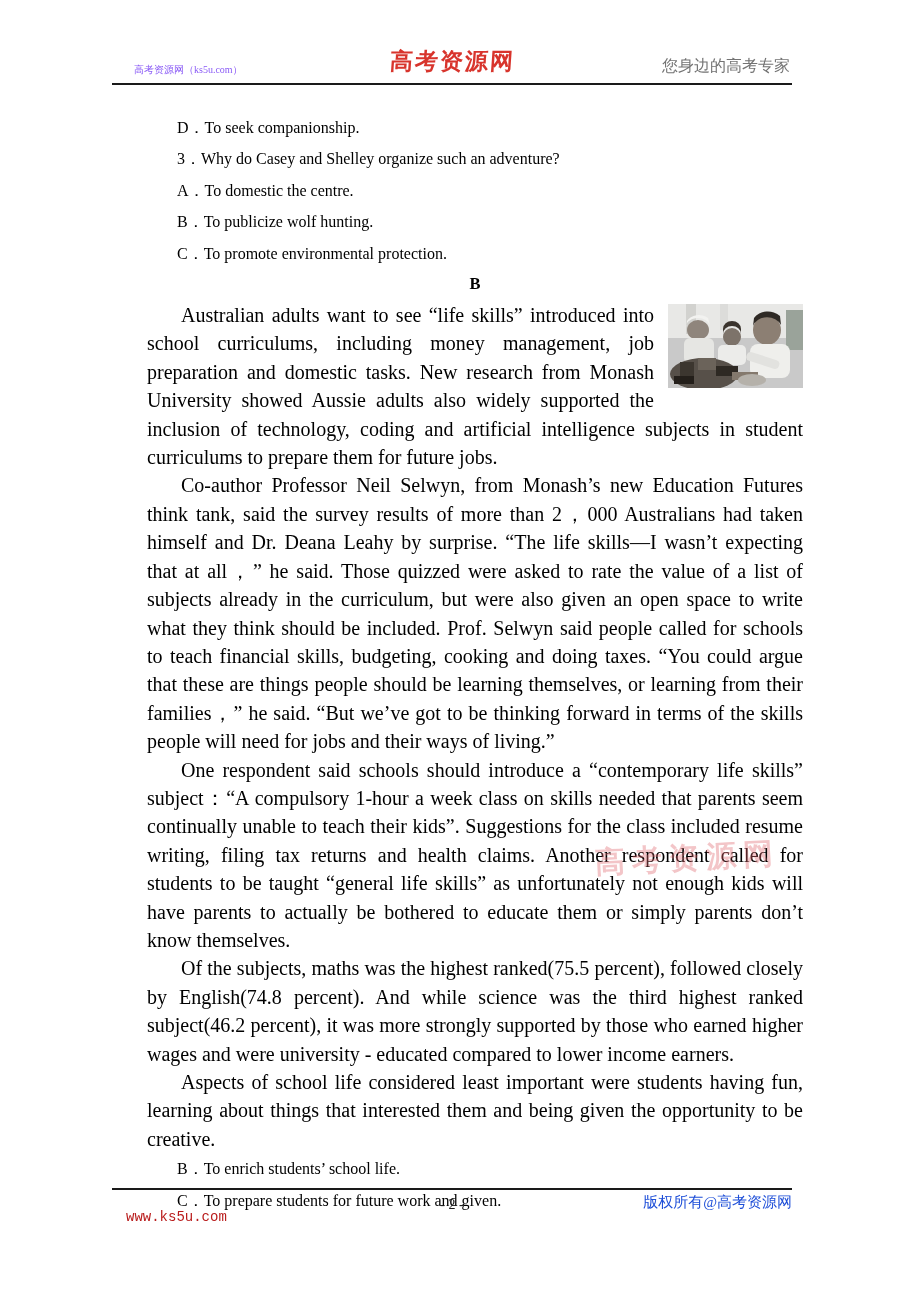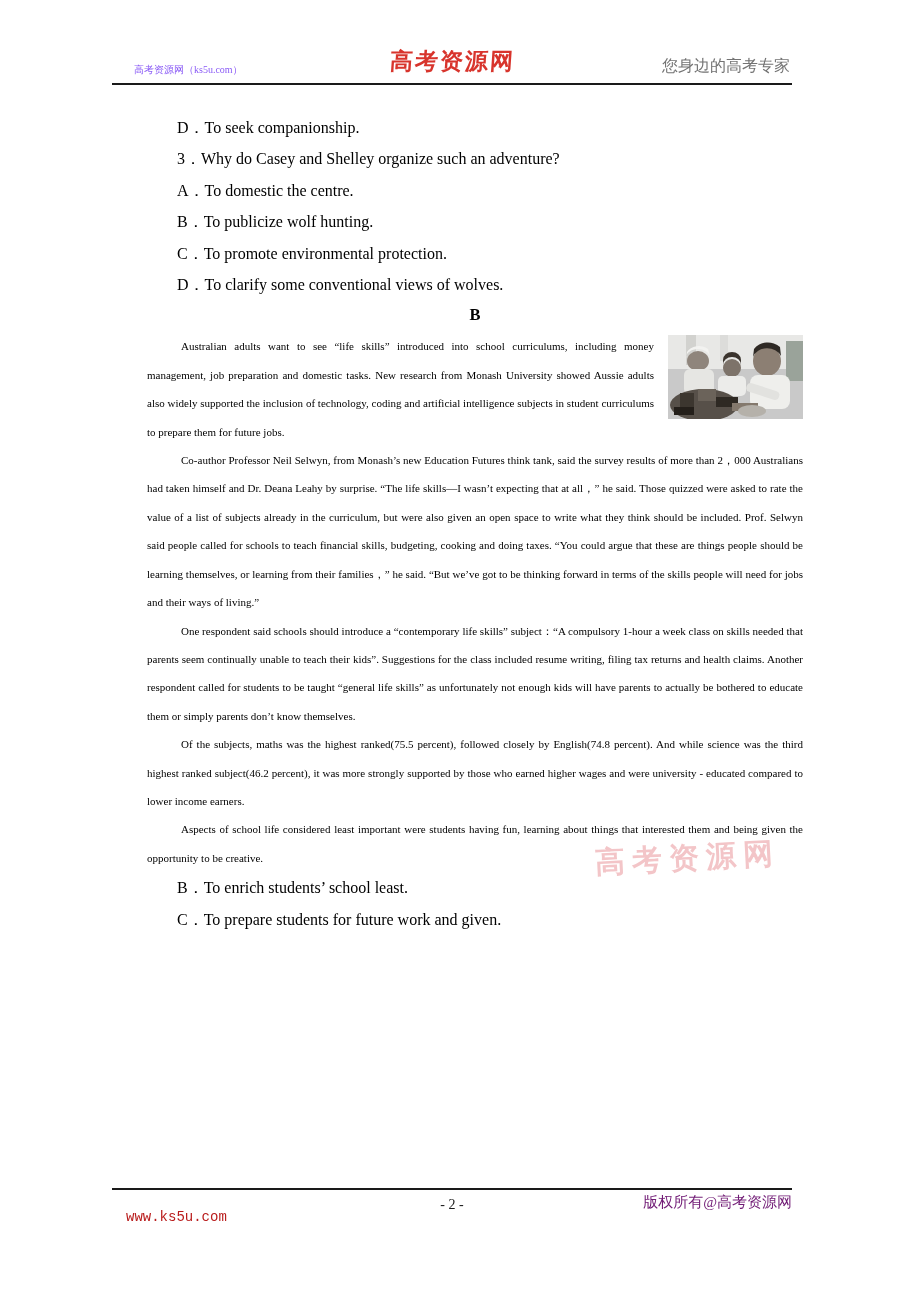--- a/index.html
+++ b/index.html
@@ -51,21 +51,21 @@
     width:135px; height:84px;
     margin:3px 0 8px 14px;
     display:block;
   }
   .photo-float svg { display:block; width:135px; height:84px; }
   .para {
     margin:0;
     text-align:justify;
     text-indent:34px;
     line-height:28.4px;
-    font-size:11px;
+    font-size:20px;
   }
   
   .watermark {
     position:absolute; left:595px; top:838px;
     font-size:30px; font-weight:bold;
     color:#e06a70; opacity:0.38;
     letter-spacing:7px;
     transform:rotate(-3deg);
     pointer-events:none;
     font-family:"Liberation Serif", serif;
@@ -83,42 +83,41 @@
     position:absolute; left:14px; top:16px;
     font-family:"Liberation Mono", monospace;
     font-size:14px; color:#b91c1c;
   }
   .footer-center {
     position:absolute; left:50%; top:4px; transform:translateX(-50%);
     font-size:14px; color:#1a1a1a;
   }
   .footer-right {
     position:absolute; right:0; top:0;
-    font-size:15px; color:#701a75;
+    font-size:15px; color:#1d4ed8;
   }
 </style>
 </head>
 <body>
 
 <div class="page">
 
   <div class="header">
     <span class="header-left">高考资源网（ks5u.com）</span>
     <span class="header-logo">高考资源网</span>
     <span class="header-right">您身边的高考专家</span>
   </div>
 
   <div class="content">
 
     <div class="option-line">D．To seek companionship.</div>
     <div class="option-line">3．Why do Casey and Shelley organize such an adventure?</div>
     <div class="option-line">A．To domestic the centre.</div>
     <div class="option-line">B．To publicize wolf hunting.</div>
     <div class="option-line">C．To promote environmental protection.</div>
-    <div class="option-line">D．To clarify some conventional views of wolves.</div>
 
     <div class="section-label">B</div>
 
     <div class="passage">
       <span class="photo-float">
         <svg viewBox="0 0 135 84" xmlns="http://www.w3.org/2000/svg">
           <rect width="135" height="84" fill="#c9c9c9"></rect>
           <rect width="135" height="34" fill="#e8e8e6"></rect>
           <rect x="18" y="0" width="10" height="30" fill="#d2d2cf"></rect>
           <rect x="52" y="0" width="8" height="26" fill="#dcdcda"></rect>
@@ -146,21 +145,21 @@
           <ellipse cx="84" cy="76" rx="14" ry="6" fill="#b5b1aa"></ellipse>
         </svg>
       </span>
       <p class="para">Australian adults want to see “life skills” introduced into school curriculums, including money management, job preparation and domestic tasks. New research from Monash University showed Aussie adults also widely supported the inclusion of technology, coding and artificial intelligence subjects in student curriculums to prepare them for future jobs.</p>
       <p class="para">Co-author Professor Neil Selwyn, from Monash’s new Education Futures think tank, said the survey results of more than 2，000 Australians had taken himself and Dr. Deana Leahy by surprise. “The life skills—I wasn’t expecting that at all，” he said. Those quizzed were asked to rate the value of a list of subjects already in the curriculum, but were also given an open space to write what they think should be included. Prof. Selwyn said people called for schools to teach financial skills, budgeting, cooking and doing taxes. “You could argue that these are things people should be learning themselves, or learning from their families，” he said. “But we’ve got to be thinking forward in terms of the skills people will need for jobs and their ways of living.”</p>
       <p class="para">One respondent said schools should introduce a “contemporary life skills” subject：“A compulsory 1-hour a week class on skills needed that parents seem continually unable to teach their kids”. Suggestions for the class included resume writing, filing tax returns and health claims. Another respondent called for students to be taught “general life skills” as unfortunately not enough kids will have parents to actually be bothered to educate them or simply parents don’t know themselves.</p>
       <p class="para">Of the subjects, maths was the highest ranked(75.5 percent), followed closely by English(74.8 percent). And while science was the third highest ranked subject(46.2 percent), it was more strongly supported by those who earned higher wages and were university - educated compared to lower income earners.</p>
       <p class="para">Aspects of school life considered least important were students having fun, learning about things that interested them and being given the opportunity to be creative.</p>
     </div>
 
-    <div class="option-line">B．To enrich students’ school least.</div>
+    <div class="option-line">B．To enrich students’ school life.</div>
     <div class="option-line">C．To prepare students for future work and given.</div>
   </div>
 
   <div class="watermark">高考资源网</div>
 
   <div class="footer-rule"></div>
   <div class="footer">
     <span class="footer-left">www.ks5u.com</span>
     <span class="footer-center">- 2 -</span>
     <span class="footer-right">版权所有@高考资源网</span>

